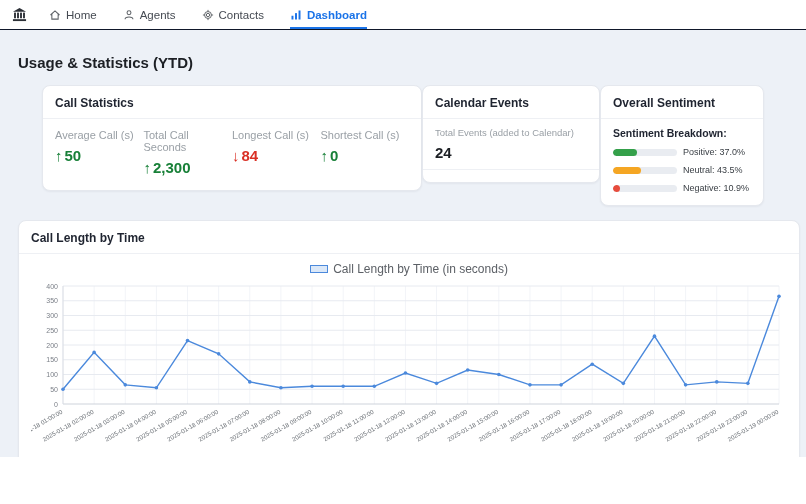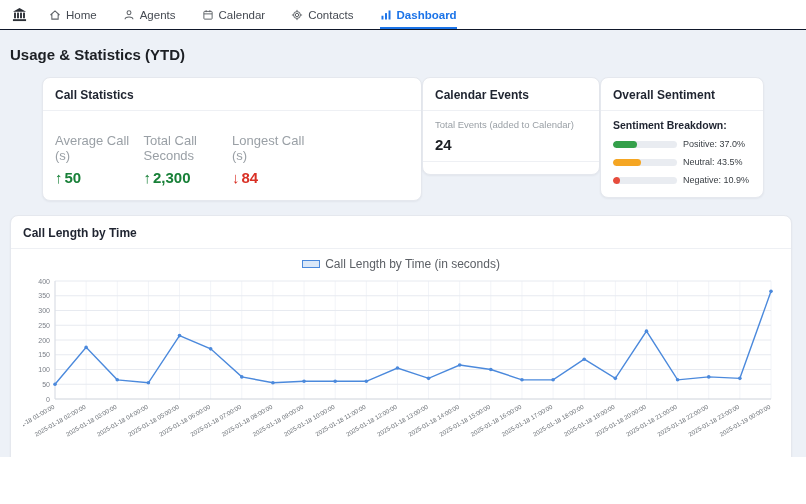--- a/index.html
+++ b/index.html
@@ -8,32 +8,32 @@
 
   
   .navbar { height:30px; background:#fff; border-bottom:1px solid #0f172a; display:flex; align-items:stretch; padding:0 12px; flex:0 0 auto; }
   .logo { display:flex; align-items:center; margin-right:22px; cursor:pointer; }
   .nav-item { display:flex; align-items:center; gap:5px; margin-right:26px; font-size:11.5px; color:#454a52; text-decoration:none; cursor:pointer; border-bottom:2px solid transparent; padding-top:2px; }
   .nav-item .nicon { display:flex; align-items:center; color:#5f6368; }
   .nav-item.active { color:#1a73e8; border-bottom-color:#1a73e8; font-weight:600; }
   .nav-item.active .nicon { color:#1a73e8; }
 
   
-  .main { background:#edf1f7; padding:10px; height:427px; flex:0 0 auto; }
+  .main { background:#edf1f7; padding:18px; height:427px; flex:0 0 auto; }
   .page-title { font-size:15px; font-weight:700; color:#1c1f24; margin:6px 0 14px 0; }
 
   .cards-row { display:flex; justify-content:center; align-items:flex-start; }
   .card { background:#fff; border:1px solid #e5e8ee; border-radius:8px; box-shadow:0 1px 2px rgba(16,24,40,.05); padding:10px 12px; }
   .card-title { font-size:12px; font-weight:700; color:#1f2430; }
   .divider { border-top:1px solid #eef0f4; margin:8px -12px; }
 
   .card-call-stats { width:380px; }
   .stats { display:flex; padding:2px 0 4px 0; }
   .stat { width:25%; }
-  .stat-label { font-size:13px; color:#9aa0a6; margin-bottom:6px;margin-top:12px; }
+  .stat-label { font-size:11px; color:#9aa0a6; margin-bottom:6px; }
   .stat-value { font-size:15px; font-weight:700; }
   .stat-value .arrow { font-weight:400; margin-right:2px; }
 
   .card-calendar { width:178px; }
   .ce-label { font-size:9.5px; color:#9aa0a6; margin:2px 0 6px 0; }
   .ce-value { font-size:15px; font-weight:700; color:#1c1f24; margin-bottom:2px; }
 
   .card-sentiment { width:164px; }
   .sb-sub { font-size:10.5px; font-weight:700; color:#1f2430; margin:2px 0 8px 0; }
   .sb-row { display:flex; align-items:center; gap:6px; margin-bottom:8px; }
@@ -77,29 +77,20 @@
     <a class="nav-item">
       <span class="nicon">
         <svg width="12" height="12" viewBox="0 0 16 16" fill="none" stroke="currentColor" stroke-width="1.4">
             <circle cx="8" cy="5" r="2.6"></circle>
             <path d="M2.8 13.5 C2.8 9.8 13.2 9.8 13.2 13.5"></path>
           </svg>
       </span>
       <span>Agents</span>
     </a>
 
-    <a class="nav-item">
-      <span class="nicon">
-        <svg width="12" height="12" viewBox="0 0 16 16" fill="none" stroke="currentColor" stroke-width="1.3">
-            <rect x="2.5" y="3.2" width="11" height="10.3" rx="1"></rect>
-            <path d="M2.5 6.5 H13.5 M5.5 1.6 V4.2 M10.5 1.6 V4.2"></path>
-          </svg>
-      </span>
-      <span>Calendar</span>
-    </a>
 
     <a class="nav-item">
       <span class="nicon">
         <svg width="12" height="12" viewBox="0 0 16 16" fill="none" stroke="currentColor" stroke-width="1.3">
             <circle cx="8" cy="8" r="2.2"></circle>
             <circle cx="8" cy="8" r="4.6"></circle>
             <path d="M8 1.2 V3.4 M8 12.6 V14.8 M1.2 8 H3.4 M12.6 8 H14.8"></path>
           </svg>
       </span>
       <span>Contacts</span>
@@ -130,20 +121,24 @@
             <div class="stat-label">Average Call (s)</div>
             <div class="stat-value" style="color: rgb(24, 128, 56);"><span class="arrow">↑</span><span>50</span></div>
           </div>
           <div class="stat">
             <div class="stat-label">Total Call Seconds</div>
             <div class="stat-value" style="color: rgb(24, 128, 56);"><span class="arrow">↑</span><span>2,300</span></div>
           </div>
           <div class="stat">
             <div class="stat-label">Longest Call (s)</div>
             <div class="stat-value" style="color: rgb(217, 48, 37);"><span class="arrow">↓</span><span>84</span></div>
+          </div>
+          <div class="stat">
+            <div class="stat-label">Shortest Call (s)</div>
+            <div class="stat-value" style="color: rgb(24, 128, 56);"><span class="arrow">↑</span><span>0</span></div>
           </div>
         </div>
       </div>
 
       <div class="card card-calendar">
         <div class="card-title">Calendar Events</div>
         <div class="divider"></div>
         <div class="ce-label">Total Events (added to Calendar)</div>
         <div class="ce-value">24</div>
         <div class="divider" style="margin-bottom:2px;"></div>

